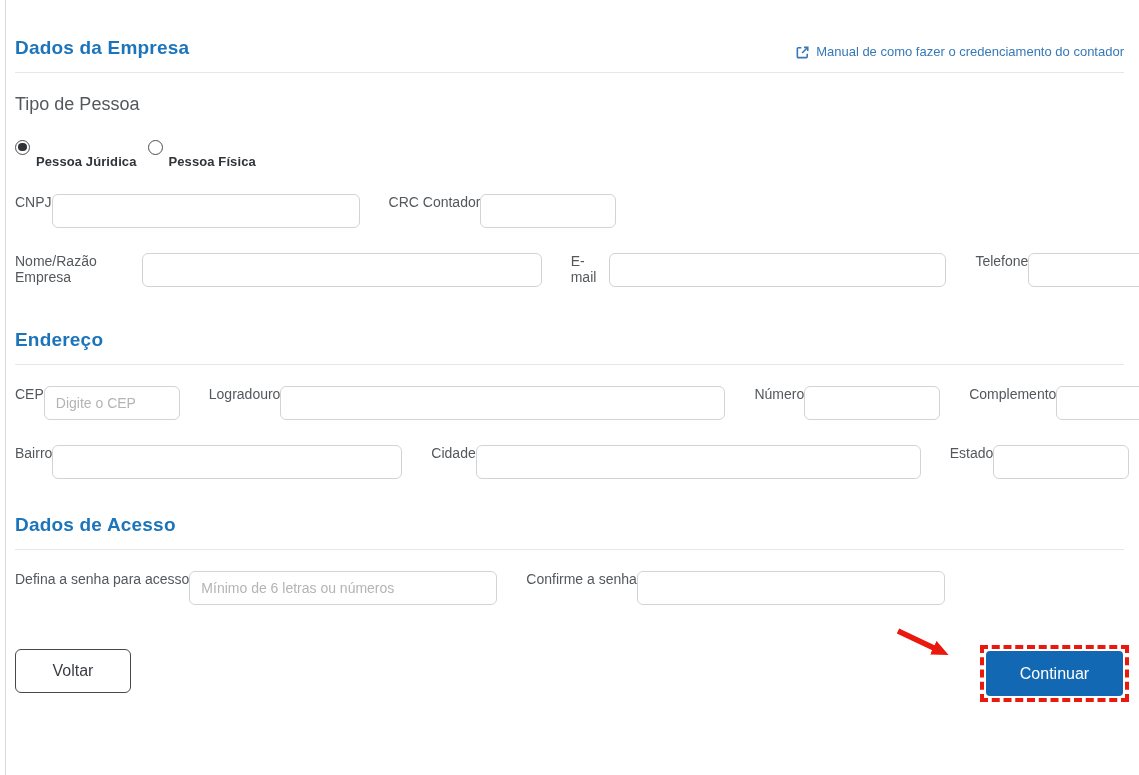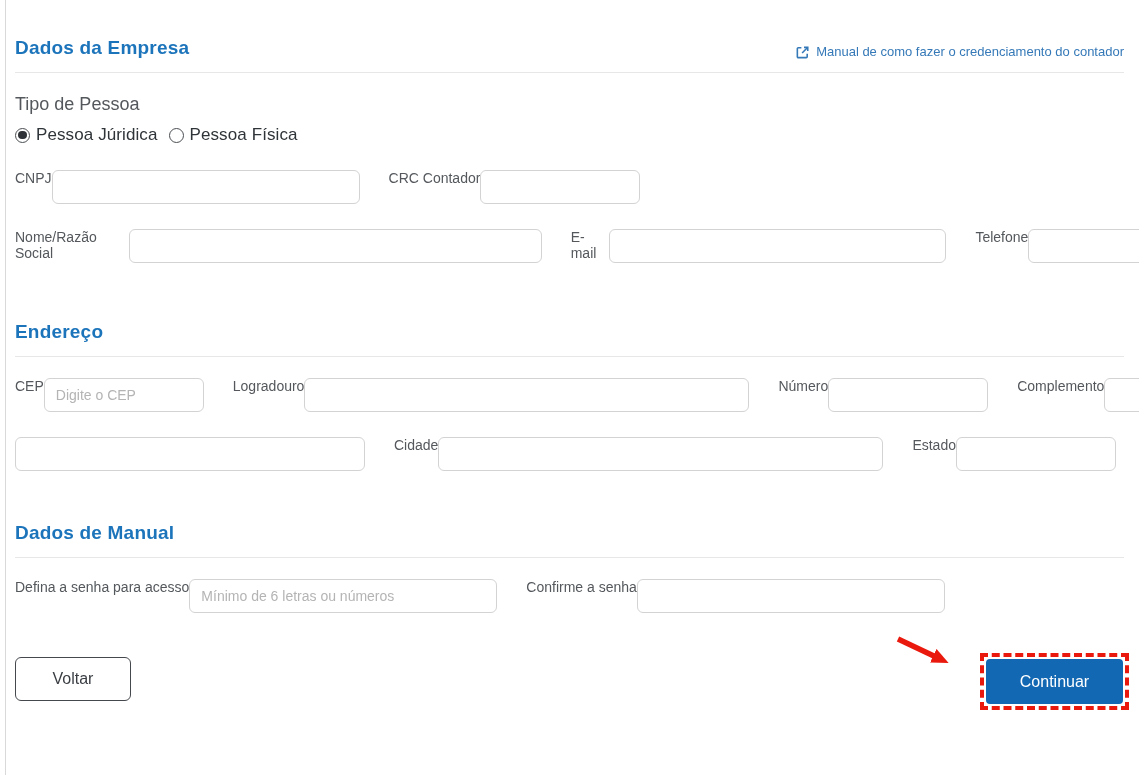--- a/index.html
+++ b/index.html
@@ -18,21 +18,21 @@
     overflow:hidden;
   }
   .left-edge{
     position:absolute;left:5px;top:0;width:1px;height:775px;background:#d9d9d9;
   }
   .content{
     position:absolute;left:15px;top:0;width:1109px;
   }
   .section-head{
     display:flex;justify-content:space-between;align-items:flex-end;
-    margin-top:50px;
+    margin-top:34px;
   }
   .section-head.first{margin-top:36px;}
   .section-title{
     font-size:19px;font-weight:700;color:var(--title-blue);
     margin:0;line-height:24px;letter-spacing:0.2px;
   }
   .manual-link{
     display:flex;align-items:center;gap:6px;
     font-size:13px;color:var(--link-blue);
     cursor:pointer;text-decoration:none;line-height:16px;
@@ -52,40 +52,40 @@
   }
   .radio-circle{
     width:15px;height:15px;border:1.6px solid #4a4e52;border-radius:50%;
     display:inline-block;position:relative;margin-right:6px;flex:0 0 auto;
   }
   .radio-circle.checked::after{
     content:"";position:absolute;left:2.2px;top:2.2px;right:2.2px;bottom:2.2px;
     background:#2f3337;border-radius:50%;
   }
   .radio-label{
-    font-size:17px;font-weight:400;color:#2f3438;letter-spacing:0.1px;
+    font-size:13px;font-weight:700;color:#2f3438;letter-spacing:0.1px;margin-top:29px;
   }
   .form-row{
     display:flex;align-items:flex-start;margin-top:25px;
   }
   .form-row.tight{margin-top:21px;}
   .fgroup{
     display:flex;flex-direction:row;margin-right:29px;
   }
   .fgroup:last-child{margin-right:0;}
   .fgroup label{
     font-size:14px;color:#54585c;margin-bottom:9px;line-height:16px;
   }
   .fgroup input{
     height:34px;border:1px solid #d3d3d3;border-radius:6px;
     padding:0 11px;font-size:14px;color:#333;outline:none;
     font-family:"Liberation Sans", sans-serif;background:#fff;
   }
   .fgroup input::placeholder{color:#b4b4b4;opacity:1;}
-  .w160{width:160px;}
+  .w160{width:136px;}
   .w255{width:308px;}
   .w350{width:350px;}
   .w445{width:445px;}
   .footer{
     display:flex;justify-content:space-between;align-items:flex-start;
     margin-top:44px;position:relative;
   }
   .btn-voltar{
     width:116px;height:44px;
     background:#ffffff;border:1px solid #45494e;border-radius:6px;
@@ -147,21 +147,21 @@
       <input class="w255" type="text" placeholder="" style="">
     </div>
     <div class="fgroup">
       <label>CRC Contador</label>
       <input class="w160" type="text" placeholder="" style="">
     </div>
   </div>
 
   <div class="form-row">
     <div class="fgroup">
-      <label>Nome/Razão Social</label>
+      <label>Nome/Razão Empresa</label>
       <input class="w445" type="text" placeholder="" style="">
     </div>
     <div class="fgroup">
       <label>E-mail</label>
       <input class="w350" type="text" placeholder="" style="">
     </div>
     <div class="fgroup">
       <label>Telefone</label>
       <input class="w160" type="text" placeholder="" style="">
     </div>
@@ -186,34 +186,35 @@
       <input class="w160" type="text" placeholder="" style="">
     </div>
     <div class="fgroup">
       <label>Complemento</label>
       <input class="w160" type="text" placeholder="" style="">
     </div>
   </div>
 
   <div class="form-row">
     <div class="fgroup">
+      <label>Bairro</label>
       <input class="w350" type="text" placeholder="" style="">
     </div>
     <div class="fgroup">
       <label>Cidade</label>
       <input class="w445" type="text" placeholder="" style="">
     </div>
     <div class="fgroup">
       <label>Estado</label>
       <input class="w160" type="text" placeholder="" style="">
     </div>
   </div>
 
   <div class="section-head">
-    <h2 class="section-title">Dados de Manual</h2>
+    <h2 class="section-title">Dados de Acesso</h2>
   </div>
   <hr class="rule">
 
   <div class="form-row tight">
     <div class="fgroup">
       <label>Defina a senha para acesso</label>
       <input class="w255" type="text" placeholder="Mínimo de 6 letras ou números" style="">
     </div>
     <div class="fgroup">
       <label>Confirme a senha</label>

